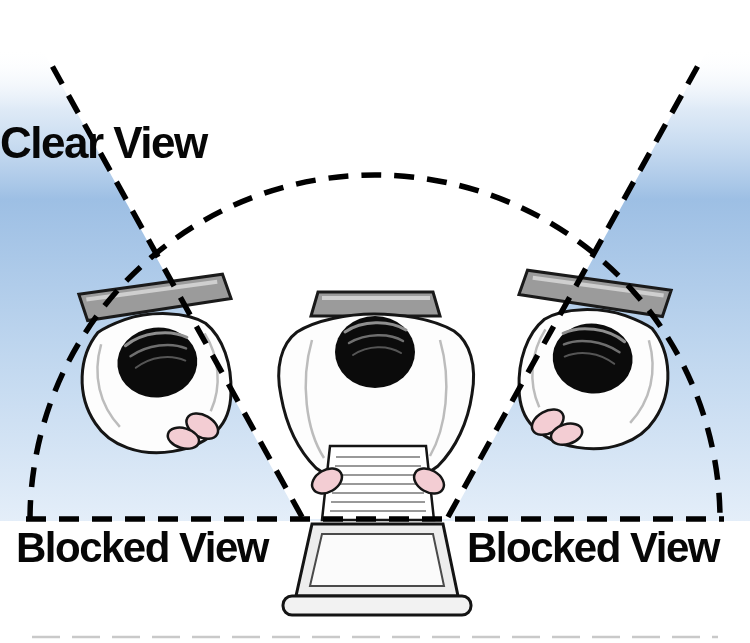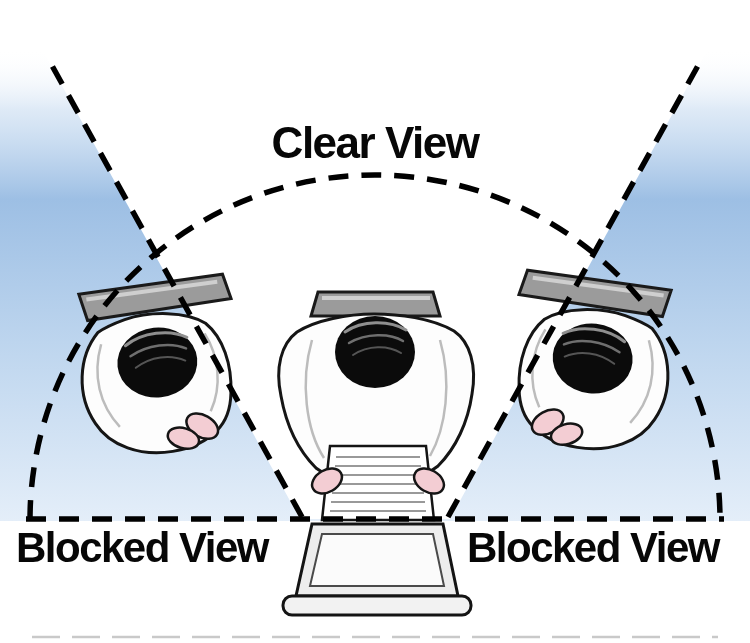--- a/index.html
+++ b/index.html
@@ -15,21 +15,20 @@
   .label {
     position: absolute;
     font-weight: 700;
     color: #070707;
     letter-spacing: -1.5px;
     white-space: nowrap;
     user-select: none;
   }
   .label-clear {
     top: 118px; left: 0; right: 0;
-    text-align: center;
     font-size: 44px;
   }
   .label-blocked-left {
     top: 524px; left: 16px;
     font-size: 42px;
   }
   .label-blocked-right {
     top: 524px; left: 467px;
     font-size: 42px;
   }

